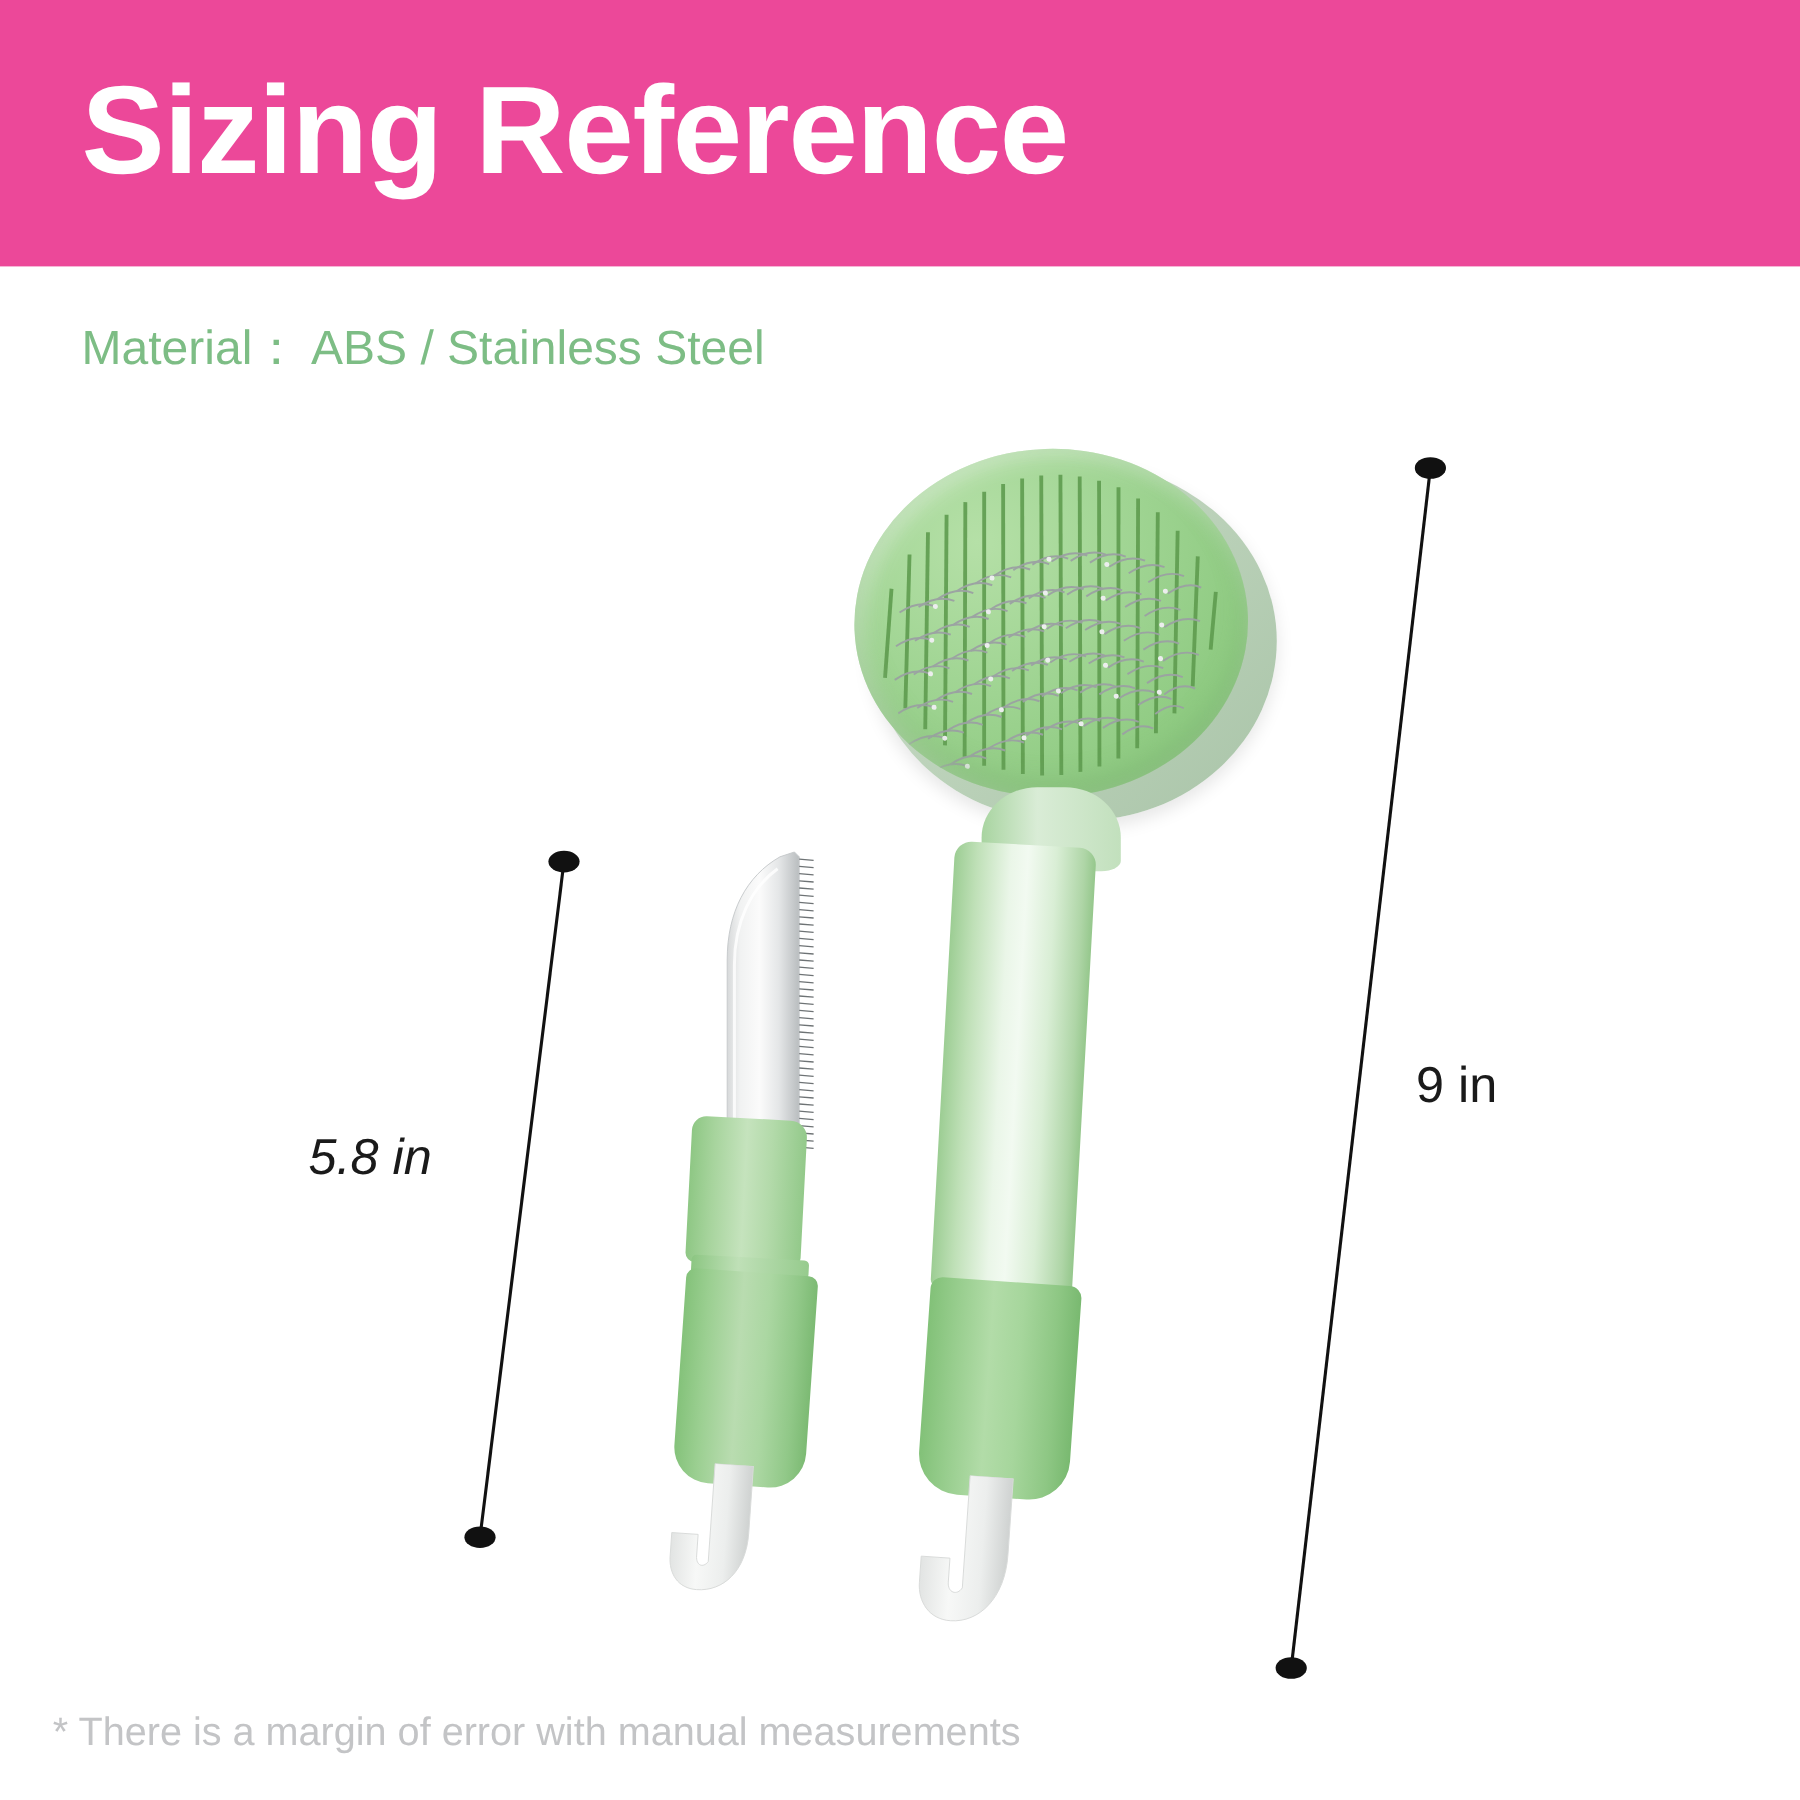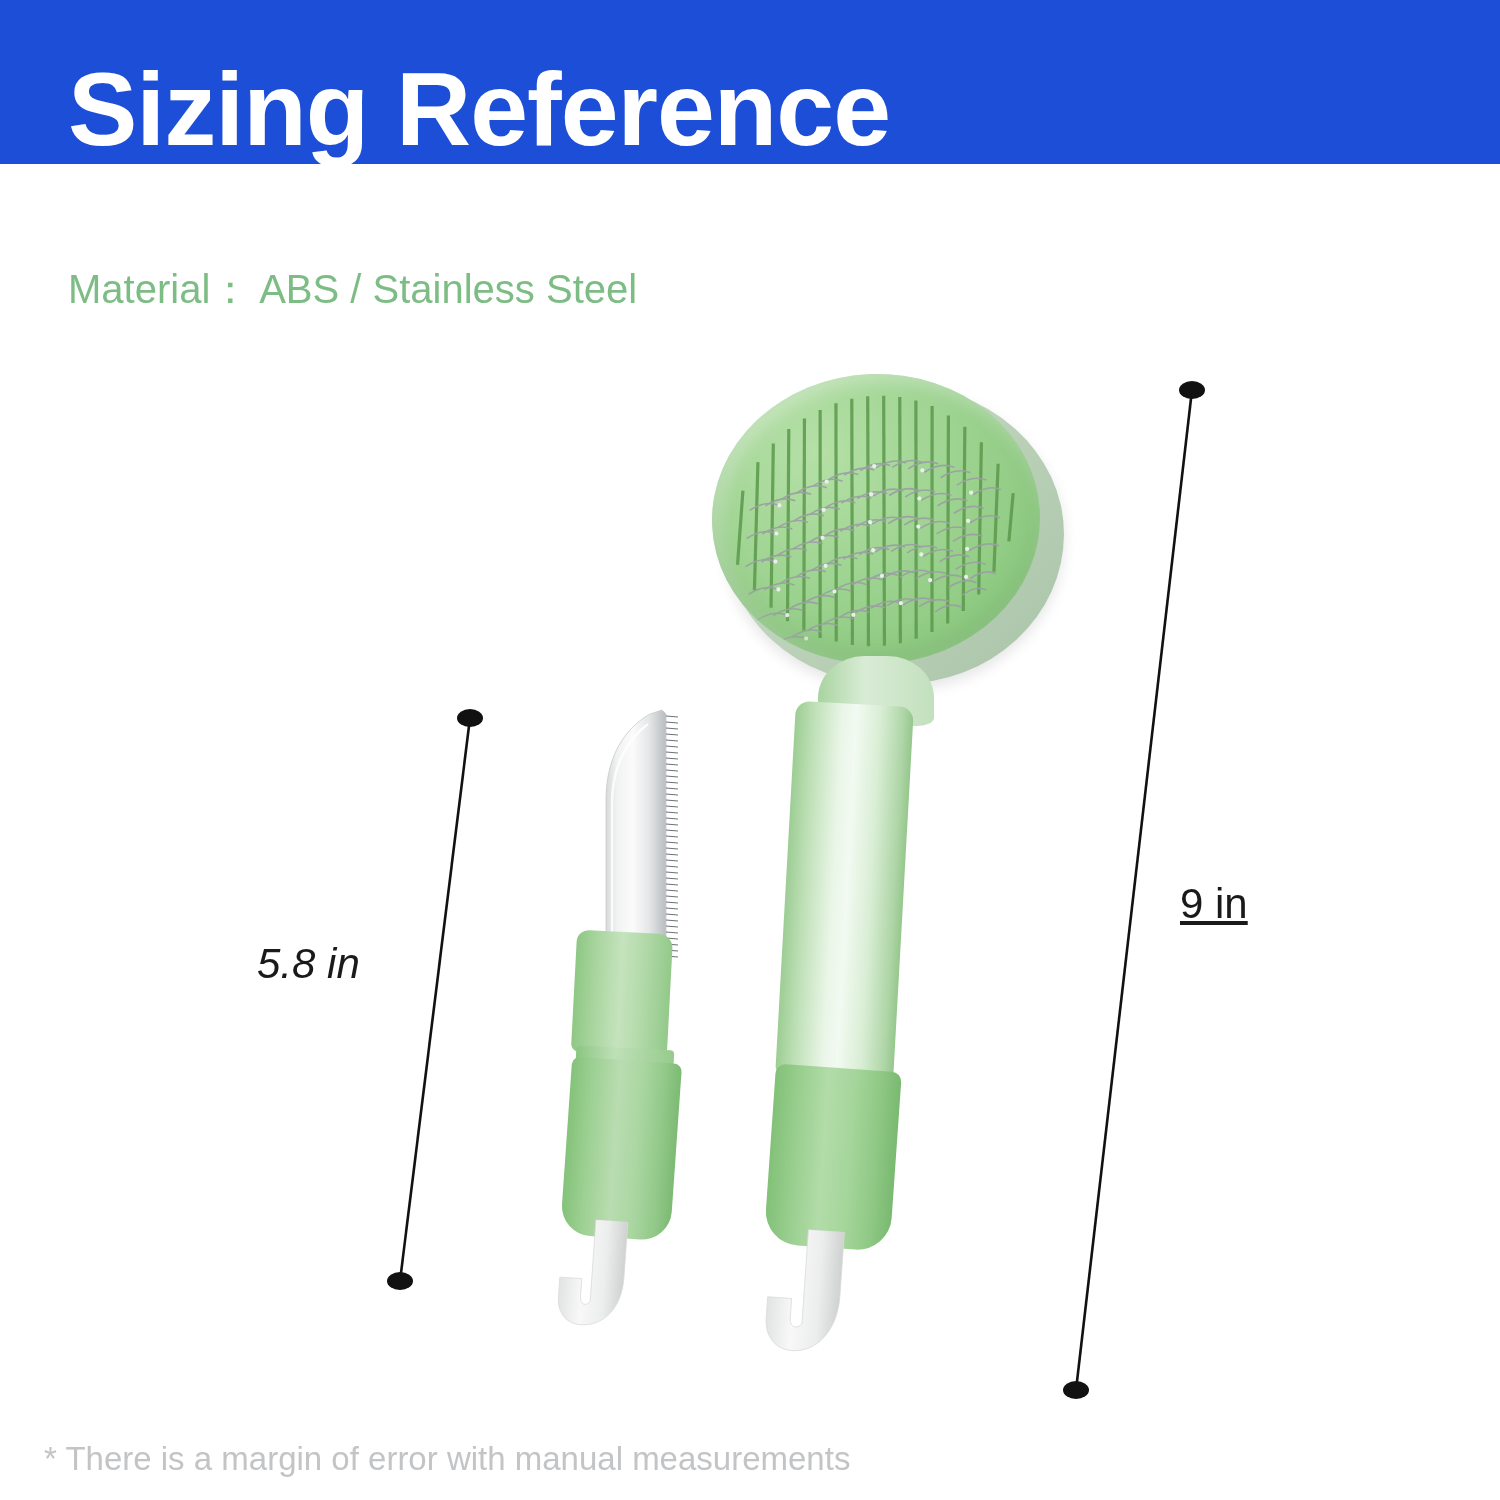--- a/index.html
+++ b/index.html
@@ -17,22 +17,22 @@
     background: #ffffff;
     overflow: hidden;
   }
 
   
   .header-band {
     position: absolute;
     left: 0;
     top: 0;
     width: 1500px;
-    height: 164px;
-    background: #1d4ed8;
+    height: 222px;
+    background: #ec4899;
   }
   .header-title {
     position: absolute;
     left: 68px;
     top: 52px;
     font-size: 104px;
     font-weight: bold;
     color: #ffffff;
     letter-spacing: -1px;
     line-height: 1.1;
@@ -51,40 +51,39 @@
   }
 
   
   .footnote {
     position: absolute;
     left: 44px;
     top: 1424px;
     font-size: 33px;
     color: #c3c4c6;
     white-space: nowrap;
-    margin-top: 16px;
   }
 
   
   .dims {
     position: absolute;
     left: 0;
     top: 0;
     width: 1500px;
     height: 1500px;
     pointer-events: none;
   }
   .dim-label {
     position: absolute;
     font-size: 42px;
     color: #1a1a1a;
     white-space: nowrap;
   }
   .dim-label-left  { left: 257px;  top: 940px; font-style: italic; }
-  .dim-label-right { left: 1180px; top: 880px; text-decoration: underline; }
+  .dim-label-right { left: 1180px; top: 880px; }
 
   
   .artwork {
     position: absolute;
     left: 0;
     top: 0;
     width: 1500px;
     height: 1500px;
   }
 

